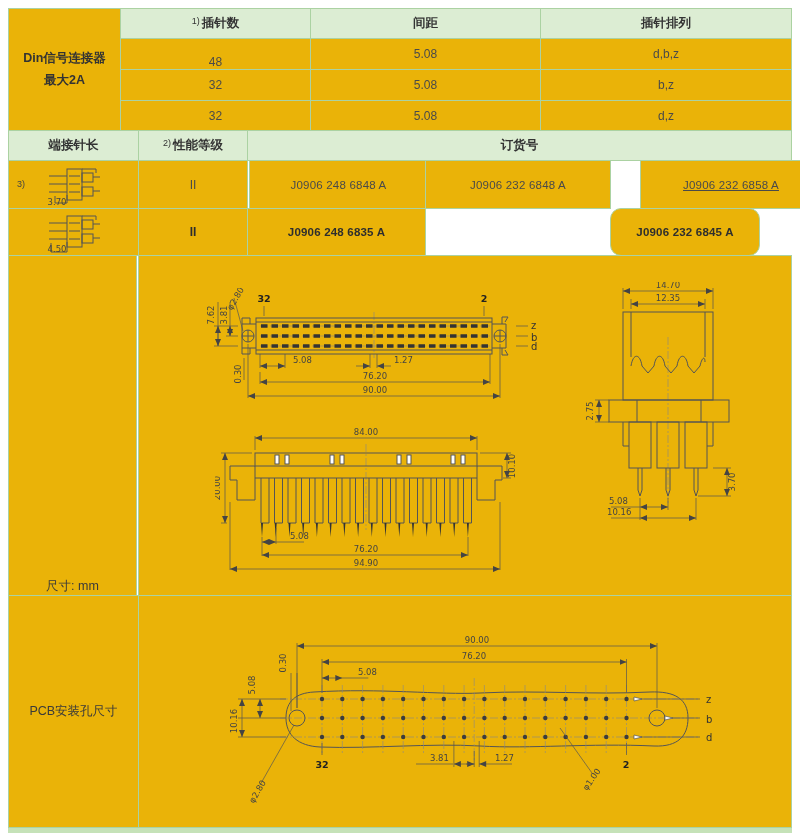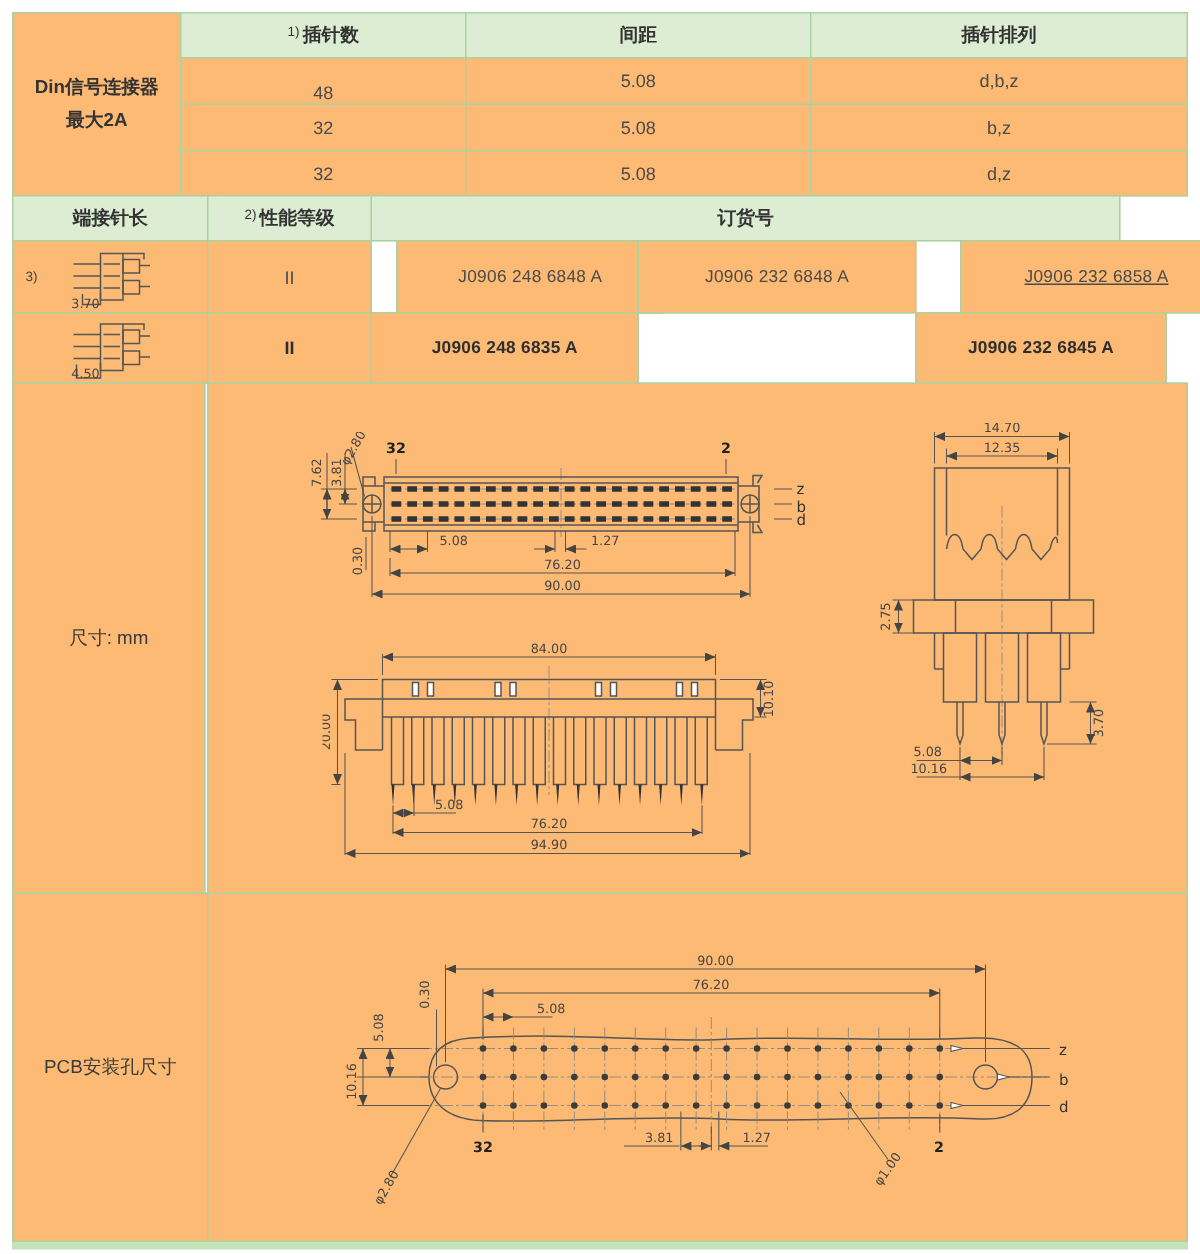--- a/index.html
+++ b/index.html
@@ -1,18 +1,18 @@
 <!DOCTYPE html>
 <html><head>
 <meta charset="utf-8">
 <style>
   html,body{margin:0;padding:0;background:#fff;}
   #page{position:relative;width:800px;height:836px;background:#fff;
         font-family:"Liberation Sans","DejaVu Sans",sans-serif;color:#3d3d3d;overflow:hidden;}
-  .cell{position:absolute;box-sizing:border-box;border:1px solid #abd2a2;background:#fdba74;
+  .cell{position:absolute;box-sizing:border-box;border:1px solid #abd2a2;background:#eab308;
         display:flex;align-items:center;justify-content:center;text-align:center;}
   .hdr{background:#dcedd3;font-weight:bold;font-size:12.5px;color:#333;}
   .val{font-size:12px;color:#4a4a4a;}
   .ord{font-size:11.5px;color:#4a4a4a;letter-spacing:.2px;}
   .b{font-weight:bold;color:#2e2e2e;}
   .sup{font-size:9px;font-weight:normal;vertical-align:top;position:relative;top:-3px;margin-right:2px;}
   .note{position:absolute;left:8px;top:38%;font-size:9px;color:#444;}
   .twoline{line-height:1.7;font-weight:bold;font-size:12.5px;color:#333;}
   .seclabel{font-size:12.5px;color:#3a3a3a;}
   .dim{font-size:8.5px;fill:#444;font-family:"DejaVu Sans","Liberation Sans",sans-serif;}
@@ -74,21 +74,21 @@
       <span>d,z</span>
     </div>
 
   <div class="cell hdr" style="left:8px;top:130px;width:131px;height:31px;">
     <span>端接针长</span>
   </div>
   <div class="cell hdr" style="left:138px;top:130px;width:110px;height:31px;">
     <span class="sup">2)</span>
     <span>性能等级</span>
   </div>
-  <div class="cell hdr" style="left:247px;top:130px;width:500px;height:31px;">
+  <div class="cell hdr" style="left:247px;top:130px;width:545px;height:31px;">
     <span>订货号</span>
   </div>
 
   <div class="cell" style="left:8px;top:160px;width:131px;height:49px;">
     <span class="note">3)</span>
     <svg width="58" height="42" viewBox="0 0 58 42" style="position:static;">
       <g class="ln">
         <path d="M4 12 H22 M4 20 H22 M4 28 H22"></path>
         <rect x="22" y="5" width="15" height="31"></rect>
         <path d="M24 12 h11 M24 20 h11 M24 28 h11"></path>
@@ -96,21 +96,21 @@
           <rect x="37" y="23" width="11" height="9"></rect>
         <path d="M48 13 h7 M48 27 h7 M37 5 h14 v4"></path>
         <path d="M22 31 v8 h-12 v-7"></path>
       </g>
       <text class="dim" x="12" y="41" font-size="4.5" text-anchor="middle">3.70</text>
     </svg>
   </div>
   <div class="cell val" style="left:138px;top:160px;width:110px;height:49px;">
       <span>II</span>
     </div>
-  <div class="cell ord" style="left:264px;top:160px;width:179px;height:49px;">
+  <div class="cell ord" style="left:249px;top:160px;width:179px;height:49px;">
       <span>J0906 248 6848 A</span>
     </div>
   <div class="cell ord" style="left:425px;top:160px;width:186px;height:49px;">
       <span>J0906 232 6848 A</span>
     </div>
   <div class="cell ord" style="left:640px;top:160px;width:182px;height:49px;text-decoration:underline;">
       <span>J0906 232 6858 A</span>
     </div>
 
   <div class="cell" style="left:8px;top:208px;width:131px;height:48px;">
@@ -126,25 +126,25 @@
       </g>
       <text class="dim" x="12" y="41" font-size="4.5" text-anchor="middle">4.50</text>
     </svg>
   </div>
   <div class="cell val b" style="left:138px;top:208px;width:110px;height:48px;">
       <span>II</span>
     </div>
   <div class="cell ord b" style="left:247px;top:208px;width:179px;height:48px;">
       <span>J0906 248 6835 A</span>
     </div>
-  <div class="cell ord b" style="left:610px;top:208px;width:168px;height:48px;">
+  <div class="cell ord b" style="left:610px;top:208px;width:150px;height:48px;border-radius:11px;">
       <span>J0906 232 6845 A</span>
     </div>
 
-  <div class="cell seclabel" style="left:8px;top:255px;width:129px;height:341px;">
+  <div class="cell seclabel" style="left:8px;top:255px;width:129px;height:341px;align-items:flex-end;">
     <span>尺寸: mm</span>
   </div>
   <div class="cell" style="left:138px;top:255px;width:654px;height:341px;"></div>
 
   <svg width="0" height="0" style="left:0;top:0;">
     <defs>
       <marker id="ae" markerWidth="8" markerHeight="6" refX="7" refY="3" orient="auto" markerUnits="userSpaceOnUse">
           <path d="M0,0 L7,3 L0,6 z" fill="#444"></path>
         </marker>
       <marker id="as" markerWidth="8" markerHeight="6" refX="0" refY="3" orient="auto" markerUnits="userSpaceOnUse">

